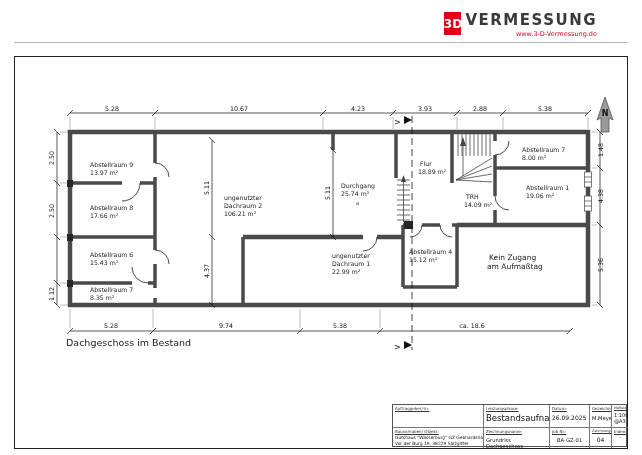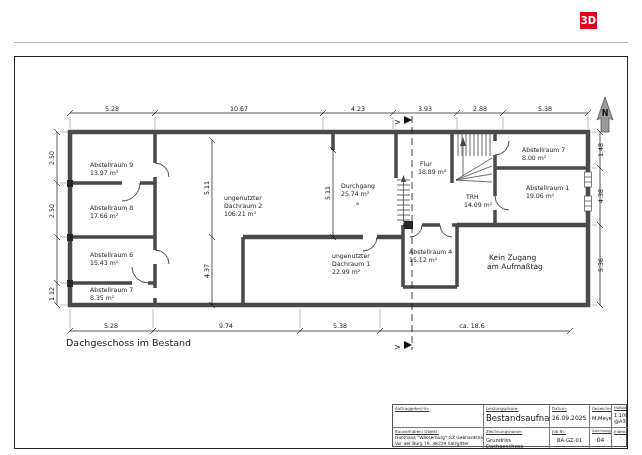--- a/index.html
+++ b/index.html
@@ -1,21 +1,21 @@
 <!DOCTYPE html>
 <html><head>
 <meta charset="utf-8">
 <style>
   html,body{margin:0;padding:0;background:#e8e8e8;}
   .page{position:relative;width:642px;height:455px;background:#ffffff;overflow:hidden;
         font-family:"DejaVu Sans","Liberation Sans",sans-serif;color:#222;}
   
   .logo{position:absolute;top:12px;right:45px;display:flex;align-items:flex-start;gap:4px;}
-  .logo-mark{width:17px;height:17px;background:#e2001a;color:#fff;font-weight:bold;
-             font-size:10px;display:flex;align-items:center;justify-content:center;}
+  .logo-mark{width:17px;height:23px;background:#e2001a;color:#fff;font-weight:bold;
+             font-size:12px;display:flex;align-items:center;justify-content:center;}
   .logo-name{font-size:15px;font-weight:bold;letter-spacing:1.5px;color:#3a3a3a;line-height:17px;}
   .logo-url{font-size:6.5px;color:#e2001a;text-align:right;margin-top:1px;}
   .head-rule{position:absolute;left:14px;top:42px;width:614px;border-top:1px solid #b5b5b5;}
   .frame{position:absolute;left:14px;top:56px;width:612px;height:391px;border:1px solid #222;}
   
   svg.plan{position:absolute;left:0;top:0;}
   svg .rl{font-size:6.2px;fill:#1a1a1a;}
   svg .note{font-size:7.5px;fill:#1a1a1a;}
   svg .dim{font-size:6.3px;fill:#111;}
   svg .ptitle{font-size:9.5px;fill:#222;}
@@ -35,20 +35,24 @@
   .val-center{text-align:center;}
   .val-2l{font-size:4.4px;color:#111;line-height:5px;margin-top:1px;white-space:nowrap;}
 </style>
 </head>
 <body>
 
 <div class="page">
 
   <div class="logo">
     <div class="logo-mark">3D</div>
+    <div>
+      <div class="logo-name">VERMESSUNG</div>
+      <div class="logo-url">www.3-D-Vermessung.de</div>
+    </div>
   </div>
   <div class="head-rule"></div>
   <div class="frame"></div>
 
   <svg class="plan" width="642" height="455" viewBox="0 0 642 455">
 
     <g stroke="#4a4a4a" fill="none">
       <rect x="70" y="132" width="518" height="173" stroke-width="4.5"></rect>
       <path stroke-width="3.5" d="M155,132 V163 M155,177 V250 M155,264 V288 M155,298 V305
         M70,183 H122 M140,183 H155 M70,237 H155 M70,283 H132 M148,283 H155

